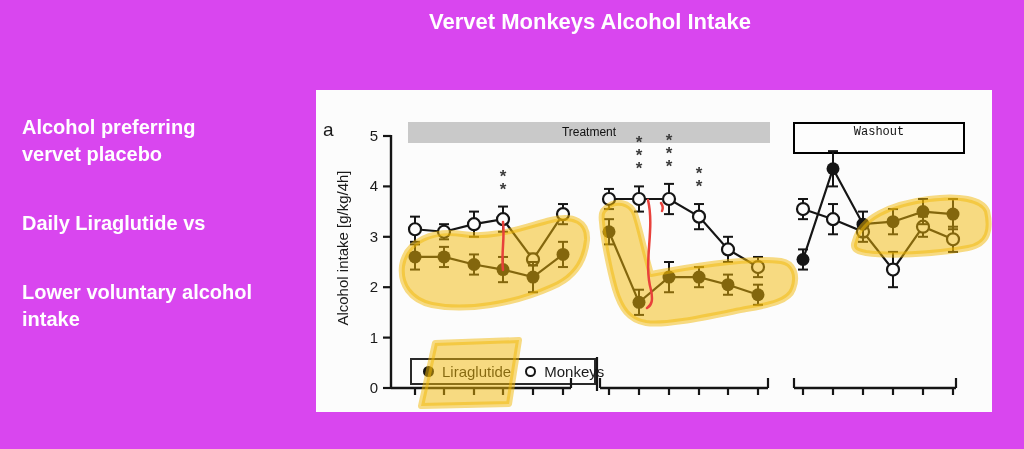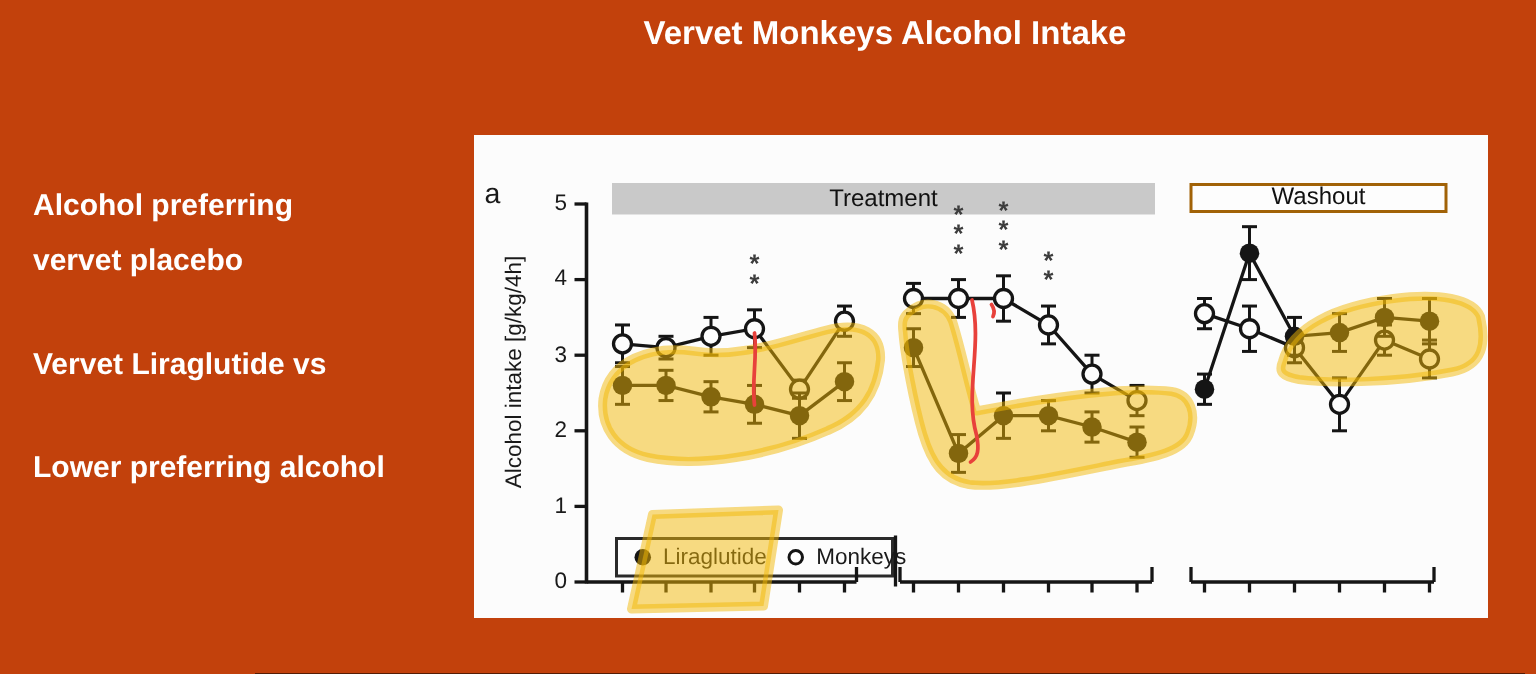--- a/index.html
+++ b/index.html
@@ -1,41 +1,41 @@
 <!DOCTYPE html>
 <html><head>
 <meta charset="utf-8">
 <style>
   * { margin:0; padding:0; box-sizing:border-box; }
   html,body { background:#000; }
   #slide {
-    position:relative; width:1024px; height:449px; background:#c2410c;
+    position:relative; width:1024px; height:449px; background:#d946ef;
     overflow:hidden; font-family:"Liberation Sans", sans-serif;
   }
   #slide-title {
     position:absolute; top:9px; left:590px; transform:translateX(-50%);
     color:#fff; font-size:22px; font-weight:bold; white-space:nowrap;
   }
   #bullets { position:absolute; left:22px; top:114px; width:320px; color:#fff; }
   .bullet { margin-bottom:42px; }
-  .bullet div { font-size:20px; font-weight:bold; line-height:27px;margin-top:10px; }
+  .bullet div { font-size:20px; font-weight:bold; line-height:27px; }
   #figure {
     position:absolute; left:316px; top:90px; width:676px; height:322px;
     background:#fcfcfc;
   }
   .fig-label {
     position:absolute; left:7px; top:29px; font-size:19px; color:#1a1a1a;
   }
-  .phase-header { position:absolute; font-size:16px; color:#111; text-align:center; }
+  .phase-header { position:absolute; font-size:12px; color:#111; text-align:center; }
   #treatment-header {
     left:92px; top:32px; width:362px; height:21px; background:#c9c9c9; line-height:21px;
   }
   #washout-header {
-    left:477px; top:32px; width:172px; height:20px; background:#fdfdfd;
-    border:2px solid #a16207; line-height:16px;
+    left:477px; top:32px; width:172px; height:32px; background:#fdfdfd;
+    border:2px solid #000000; line-height:16px;font-family:Liberation Mono, monospace;
   }
   #ylabel {
     position:absolute; left:-82px; top:148px; width:220px; height:20px;
     transform:rotate(-90deg); transform-origin:center;
     font-size:15px; color:#1a1a1a; text-align:center;
   }
   .ytick-label {
     position:absolute; width:30px; text-align:right; font-size:15px; color:#1a1a1a;
   }
   #legend-box {
@@ -55,24 +55,25 @@
 
 <div id="slide">
   <div id="slide-title">Vervet Monkeys Alcohol Intake</div>
 
   <div id="bullets">
     <div class="bullet">
       <div>Alcohol preferring</div>
       <div>vervet placebo</div>
     </div>
     <div class="bullet">
-      <div>Vervet Liraglutide vs</div>
+      <div>Daily Liraglutide vs</div>
     </div>
     <div class="bullet">
-      <div>Lower preferring alcohol</div>
+      <div>Lower voluntary alcohol</div>
+      <div>intake</div>
     </div>
   </div>
 
   <div id="figure">
     <div class="fig-label">a</div>
     <div id="treatment-header" class="phase-header">Treatment</div>
     <div id="washout-header" class="phase-header">Washout</div>
     <div id="ylabel">Alcohol intake [g/kg/4h]</div>
     <div id="ytick-labels">
         <div class="ytick-label" style="left: 32px; top: 289px;">0</div>

